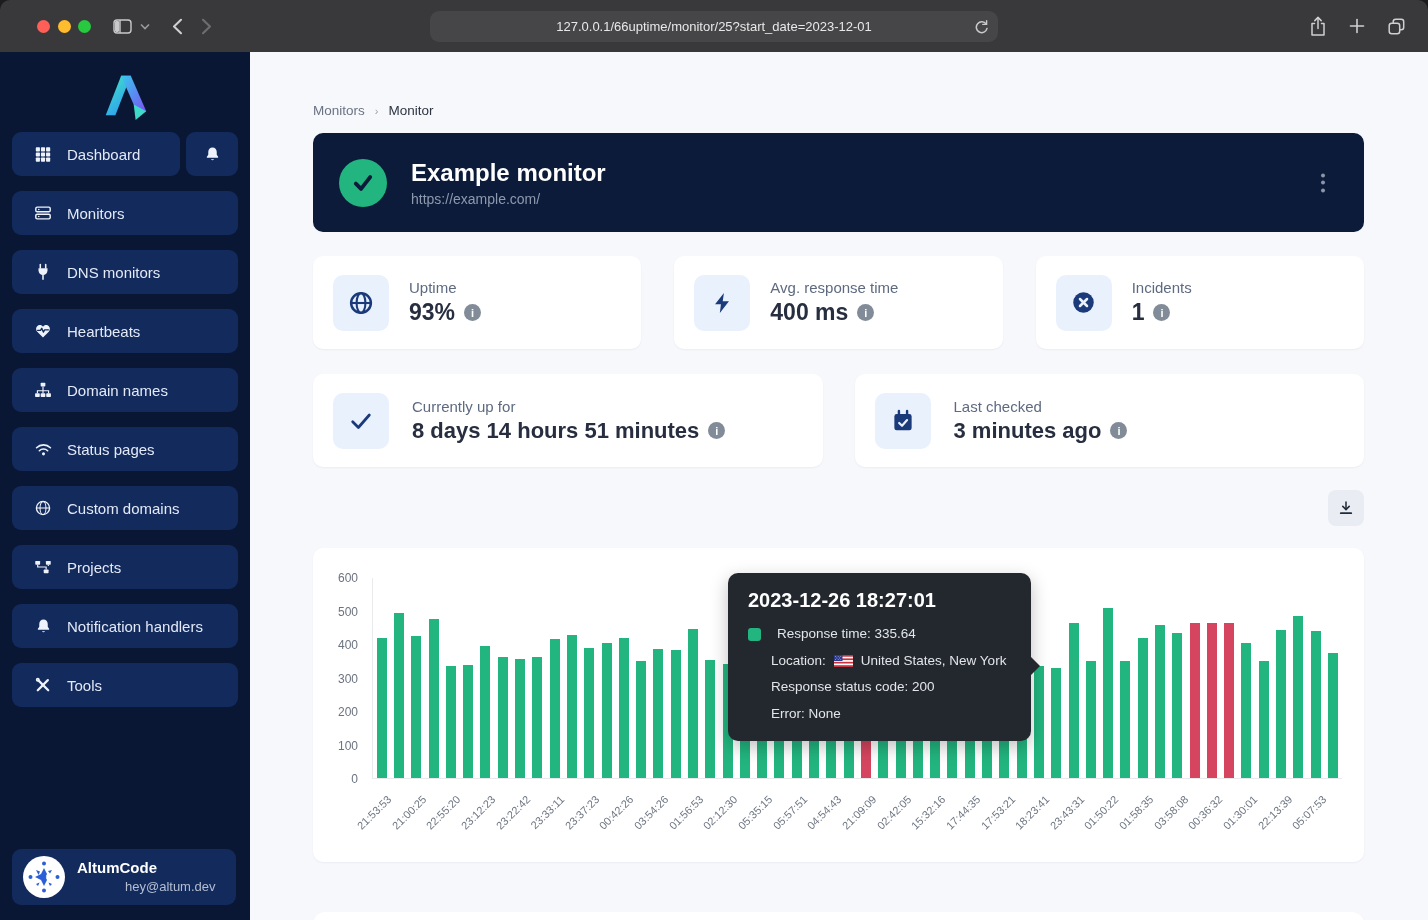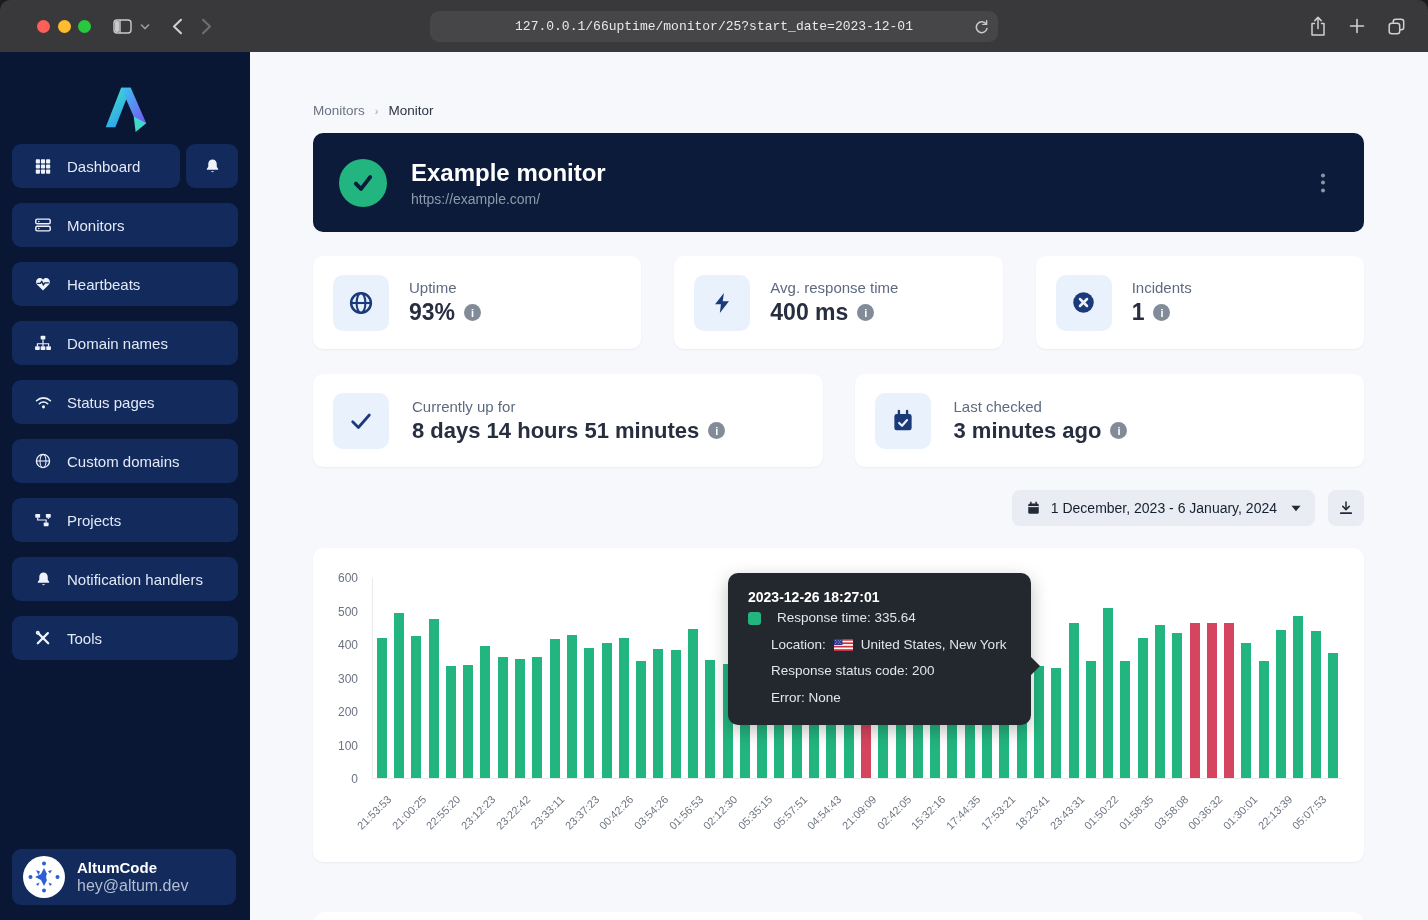--- a/index.html
+++ b/index.html
@@ -8,37 +8,37 @@
   .window { width:1428px; height:920px; border-radius:10px 10px 0 0; overflow:hidden; display:flex; flex-direction:column; }
 
   
   .chrome { height:52px; background:#39393b; display:flex; align-items:center; position:relative; flex:none; }
   .traffic { display:flex; gap:7.5px; margin-left:37px; }
   .traffic span { width:13px; height:13px; border-radius:50%; display:block; }
   .t-red{background:#ff5f57;} .t-yellow{background:#febc2e;} .t-green{background:#28c840;}
   .chrome-icons { display:flex; align-items:center; color:#c9c9cb; }
   .cicon { display:flex; align-items:center; justify-content:center; }
   .chev-sep { color:#8e8e90; font-size:10px; margin-left:4px; }
-  .urlbar { position:absolute; left:50%; transform:translateX(-50%); width:568px; height:31px; background:#464648; border-radius:9px; display:flex; align-items:center; justify-content:center;font-family:Liberation Mono, monospace; }
+  .urlbar { position:absolute; left:50%; transform:translateX(-50%); width:568px; height:31px; background:#464648; border-radius:9px; display:flex; align-items:center; justify-content:center; }
   .urlbar .url-text { color:#e8e8ea; font-size:13px; }
   .urlbar .reload { position:absolute; right:10px; color:#c9c9cb; }
   .chrome-right { position:absolute; right:22px; display:flex; align-items:center; gap:22px; color:#cfcfd1; }
 
   
   .app { flex:1; display:flex; overflow:hidden; }
-  .sidebar { width:250px; background:var(--sidebar-bg,#0a1734); position:relative; flex:none; padding:12px 12px; }
+  .sidebar { width:250px; background:var(--sidebar-bg,#0a1734); position:relative; flex:none; padding:0 12px; }
   .logo-wrap { display:flex; justify-content:center; padding:14px 0 10px; }
   .nav-item { height:44px; border-radius:9px; background:var(--sidebar-item-bg,#122a5c); color:#e3e9f6; display:flex; align-items:center; gap:14px; padding-left:21px; font-size:15px; margin-bottom:15px; cursor:pointer; }
   .nav-item .ic { width:20px; display:flex; justify-content:center; color:#eef2fa; flex:none; }
   .nav-row { display:flex; gap:6px; }
   .nav-row .nav-item { flex:1; margin-bottom:15px; }
   .bell-btn { width:52px; height:44px; border-radius:9px; background:var(--sidebar-item-bg,#122a5c); display:flex; align-items:center; justify-content:center; color:#eef2fa; flex:none; }
   .user-card { position:absolute; left:12px; right:14px; bottom:15px; height:56px; background:var(--sidebar-item-bg,#122a5c); border-radius:9px; display:flex; align-items:center; gap:12px; padding-left:11px; cursor:pointer; }
   .user-name { color:#fff; font-size:15px; font-weight:700; line-height:18px; }
-  .user-email { color:#b4bed2; font-size:16px; }
+  .user-email { color:#b4bed2; font-size:13px;margin-left:48px; }
 
   .main { flex:1; background:var(--page-bg,#f7f8fc); overflow:hidden; padding:0 64px 0 63px; }
 
   .breadcrumb { margin-top:51px; font-size:13.5px; display:flex; align-items:center; gap:10px; }
   .bc-parent { color:#6a7383; }
   .bc-sep { color:#9aa1ad; font-size:11px; }
   .bc-current { color:#2e3542; font-weight:400; }
 
   .hero { margin-top:15px; background:var(--header-card-bg,#0d1b3a); border-radius:10px; height:99px; display:flex; align-items:center; padding:0 26px; position:relative; }
   .status-circle { width:48px; height:48px; border-radius:50%; background:var(--accent-green,#35c98b); display:flex; align-items:center; justify-content:center; color:#0d1b3a; flex:none; }
@@ -70,21 +70,21 @@
   .plot { position:absolute; left:59px; right:22px; top:30px; height:201px; border-left:1px solid #e8eaee; border-bottom:1px solid #e8eaee; display:flex; align-items:flex-end; }
   .slot { flex:1; height:100%; display:flex; align-items:flex-end; justify-content:center; }
   .bar { width:10px; display:block; }
   .y-axis { position:absolute; left:9px; top:30px; height:201px; width:44px; }
   .y-axis span { position:absolute; right:8px; transform:translateY(50%); font-size:12px; color:#6b7280; }
   .x-labels { position:absolute; left:59px; right:22px; top:239px; height:70px; }
   .x-labels span { position:absolute; top:6px; font-size:11px; color:#6e7683; white-space:nowrap; transform:translateX(-100%) rotate(-45deg); transform-origin:right top; }
 
   .tooltip { position:absolute; left:415px; top:25px; width:303px; background:#23272e; border-radius:10px; padding:16px 20px 14px; z-index:6; box-shadow:0 6px 18px rgba(0,0,0,.25); }
   .tooltip:after { content:""; position:absolute; right:-9px; top:84px; border-top:9px solid transparent; border-bottom:9px solid transparent; border-left:9px solid #23272e; }
-  .tt-title { color:#fff; font-size:14px; font-weight:700; }
+  .tt-title { color:#fff; font-size:20px; font-weight:700; margin-bottom:9px; }
   .tt-row { color:#e2e5e9; font-size:13.5px; line-height:26.5px; padding-left:23px; display:flex; align-items:center; gap:6px; }
   .tt-row.first { padding-left:0; }
   .legend-sq { width:13px; height:13px; border-radius:3px; background:var(--accent-green,#22b57f); display:inline-block; margin-right:10px; flex:none; }
   .flag { display:inline-block; margin:0 2px; }
 
   .stub-card { margin-top:50px; height:20px; border-radius:12px 12px 0 0; }
 </style>
 </head>
 <body>
 
@@ -207,20 +207,31 @@
                 <rect x="2" y="3.5" width="16" height="5.2" rx="1.5"></rect>
                 <rect x="2" y="11.3" width="16" height="5.2" rx="1.5"></rect>
                 <circle cx="5.3" cy="6.1" r="0.9" fill="currentColor" stroke="none"></circle>
                 <circle cx="5.3" cy="13.9" r="0.9" fill="currentColor" stroke="none"></circle>
               </svg>
             </span>
             <span>Monitors</span>
           </div>
           <div class="nav-item">
             <span class="ic">
+              <svg width="18" height="18" viewBox="0 0 20 20" fill="none" stroke="currentColor" stroke-width="1.7" stroke-linecap="round">
+                <line x1="7" y1="1.8" x2="7" y2="5.5"></line>
+                <line x1="13" y1="1.8" x2="13" y2="5.5"></line>
+                <path d="M5 5.8 h10 v2.6 c0 2.8-2.2 5-5 5 s-5-2.2-5-5 z" fill="currentColor" stroke="none"></path>
+                <line x1="10" y1="13.4" x2="10" y2="18"></line>
+              </svg>
+            </span>
+            <span>DNS monitors</span>
+          </div>
+          <div class="nav-item">
+            <span class="ic">
               <svg width="18" height="18" viewBox="0 0 20 20">
                 <path d="M10 17.2 3.6 10.7 C1.6 8.4 2.1 5 4.6 3.8 6.6 2.8 8.9 3.5 10 5.3 11.1 3.5 13.4 2.8 15.4 3.8 17.9 5 18.4 8.4 16.4 10.7 Z" fill="currentColor"></path>
                 <polyline points="4,9.3 7.2,9.3 8.6,7 10.4,11.2 11.8,8.7 16,8.7" fill="none" stroke="#122a5c" stroke-width="1.5" stroke-linejoin="round" stroke-linecap="round"></polyline>
               </svg>
             </span>
             <span>Heartbeats</span>
           </div>
           <div class="nav-item">
             <span class="ic">
               <svg width="18" height="18" viewBox="0 0 20 20">
@@ -425,36 +436,20 @@
               <div class="stat-label">Last checked</div>
               <div class="stat-value-row">
                 <span class="detail-value">3 minutes ago</span>
                 <span class="info-dot">i</span>
               </div>
             </div>
           </div>
         </div>
 
       <div class="date-row">
-        <button class="date-btn">
-          <span style="display:flex;">
-            <svg width="15" height="16" viewBox="0 0 20 20">
-                <rect x="3" y="4" width="14" height="13.5" rx="2" fill="#222b38"></rect>
-                <line x1="6.5" y1="1.5" x2="6.5" y2="5" stroke="#222b38" stroke-width="2"></line>
-                <line x1="13.5" y1="1.5" x2="13.5" y2="5" stroke="#222b38" stroke-width="2"></line>
-                <line x1="3" y1="8.2" x2="17" y2="8.2" stroke="#fff" stroke-width="1.3"></line>
-              </svg>
-          </span>
-          <span>1 December, 2023 - 6 January, 2024</span>
-          <span style="display:flex; margin-left:4px;">
-            <svg width="10" height="7" viewBox="0 0 10 7">
-                <polygon points="0.5,0.8 9.5,0.8 5,6.2" fill="#222b38"></polygon>
-              </svg>
-          </span>
-        </button>
         <button class="dl-btn">
           <span style="display:flex;">
             <svg width="16" height="16" viewBox="0 0 20 20" fill="none" stroke="#222b38" stroke-width="1.9" stroke-linecap="round" stroke-linejoin="round">
                 <line x1="10" y1="2.5" x2="10" y2="11.5"></line>
                 <polyline points="6,8 10,12 14,8"></polyline>
                 <line x1="3.5" y1="16.5" x2="16.5" y2="16.5" stroke-width="2.3"></line>
               </svg>
           </span>
         </button>
       </div>

